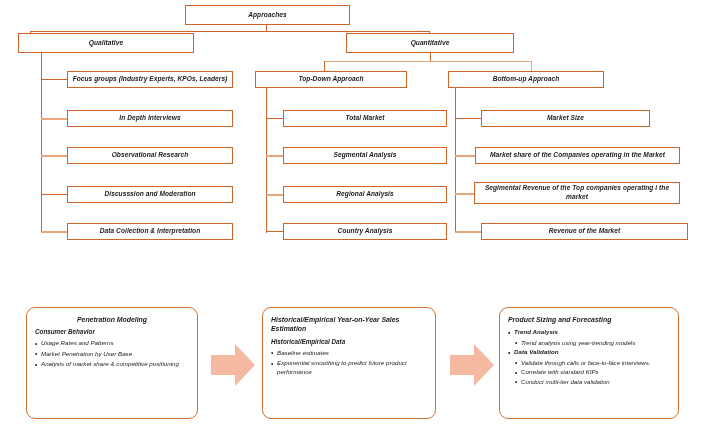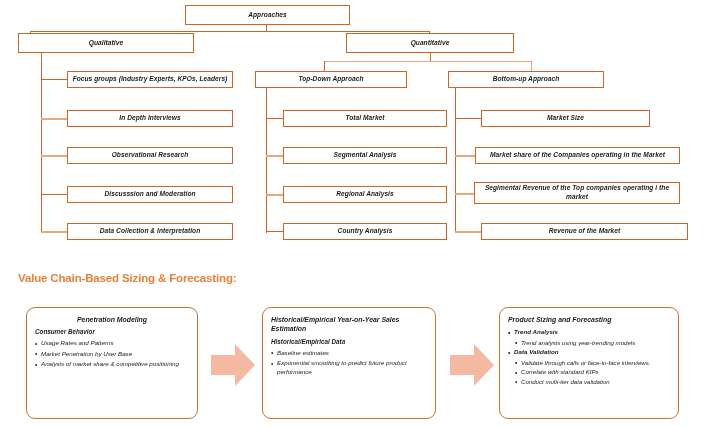--- a/index.html
+++ b/index.html
@@ -205,21 +205,20 @@
   <div class="box two-line" style="left:474px;top:182px;width:206px;height:22px;">
     <span>Segimental Revenue of the Top companies operating i the market</span>
   </div>
   <div class="ln h light" style="left:455px;top:193px;width:20px;height:1.8px;"></div>
 
   <div class="box" style="left:481px;top:223px;width:207px;height:17px;">
     <span>Revenue of the Market</span>
   </div>
   <div class="ln h light" style="left:455px;top:231px;width:27px;height:1.8px;"></div>
 
-  <div id="vc-title">Value Chain-Based Sizing &amp; Forecasting:</div>
 
   <div class="card centered" style="left:26px;top:307px;width:172px;height:112px;">
     <div class="c-title">Penetration Modeling</div>
     <div class="c-sub">Consumer Behavior</div>
     <ul>
       <li>Usage Rates and Patterns</li>
       <li>Market Penetration by User Base</li>
       <li class="justify">Analysis of market share &amp; competitive positioning</li>
     </ul>
   </div>

